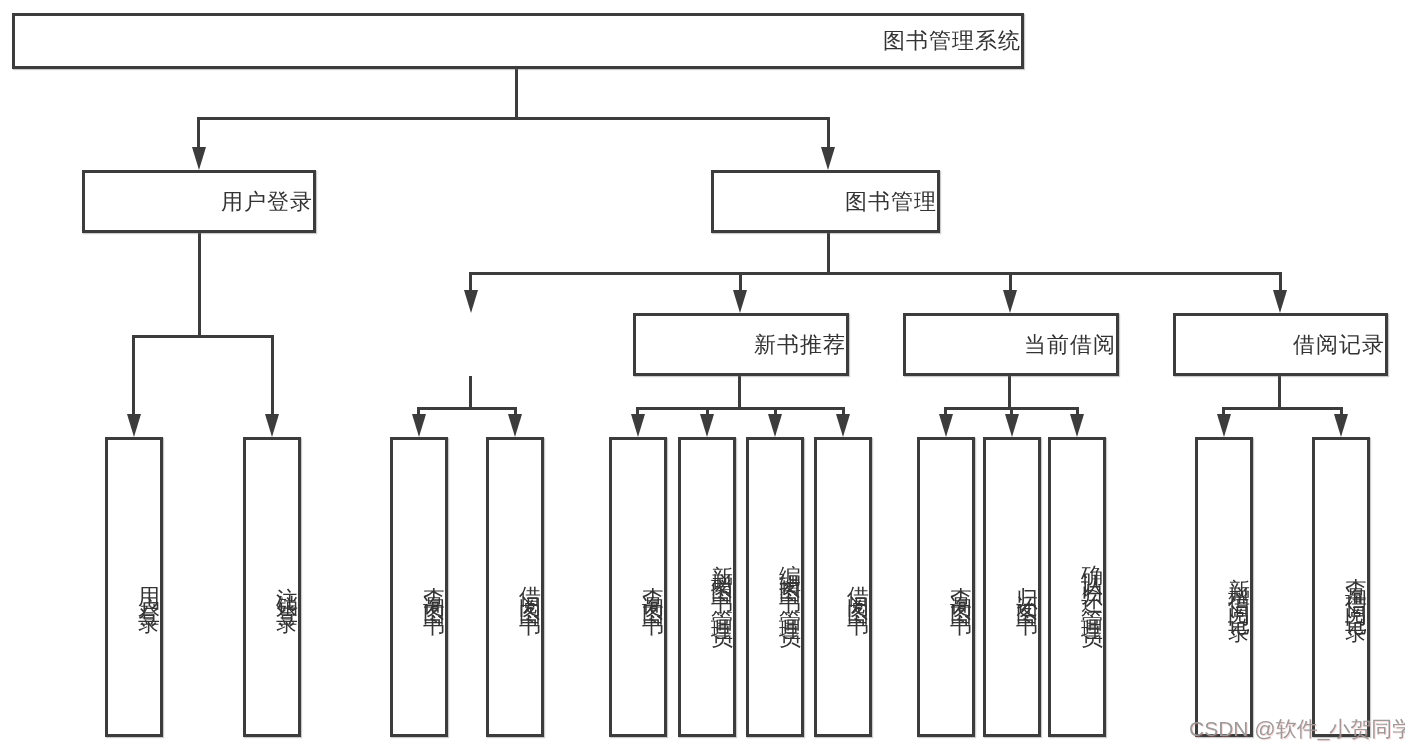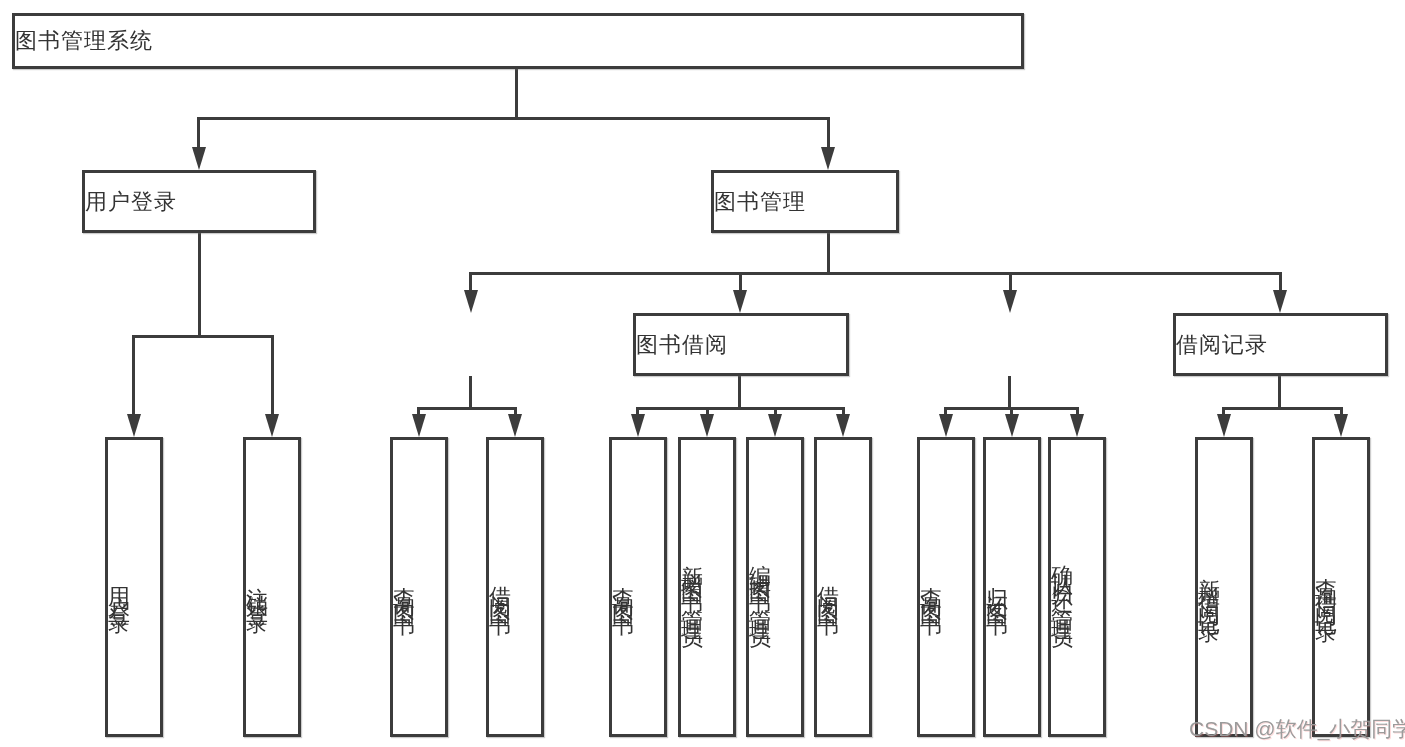--- a/index.html
+++ b/index.html
@@ -8,21 +8,21 @@
     width:1405px;height:747px;
     background:#ffffff;
     font-family:"Liberation Sans","DejaVu Sans",sans-serif;
     overflow:hidden;
   }
   .box{
     position:absolute;
     box-sizing:border-box;
     background:#ffffff;
     border:3px solid #3c3c3c;
-    display:flex;align-items:center;justify-content:flex-start;
+    display:flex;align-items:center;justify-content:flex-end;
     color:#333333;
     font-size:22px;
     box-shadow:1px 1px 1px rgba(110,110,110,0.35);
     z-index:2;
   }
   .hlabel{white-space:nowrap;letter-spacing:1px;}
   .vbox{width:58px;height:300px;}
   .vlabel{
     writing-mode:vertical-rl;
     text-orientation:mixed;
@@ -61,21 +61,21 @@
   <div class="line" style="left:515px;top:69px;width:3px;height:48px;"></div>
   <div class="line" style="left:197px;top:117px;width:633px;height:3px;"></div>
   <div class="line" style="left:197px;top:117px;width:3px;height:34px;"></div>
   <div class="arrow" style="left:192px;top:147px;"></div>
   <div class="line" style="left:827px;top:117px;width:3px;height:34px;"></div>
   <div class="arrow" style="left:821px;top:147px;"></div>
 
   <div class="box" style="left:82px;top:170px;width:234px;height:63px;">
     <span class="hlabel">用户登录</span>
   </div>
-  <div class="box" style="left:711px;top:170px;width:188px;height:63px;">
+  <div class="box" style="left:711px;top:170px;width:229px;height:63px;">
     <span class="hlabel">图书管理</span>
   </div>
 
   <div class="line" style="left:198px;top:233px;width:3px;height:102px;"></div>
   <div class="line" style="left:132px;top:335px;width:142px;height:3px;"></div>
   <div class="line" style="left:132px;top:335px;width:3px;height:82px;"></div>
   <div class="arrow" style="left:127px;top:414px;"></div>
   <div class="line" style="left:271px;top:335px;width:3px;height:82px;"></div>
   <div class="arrow" style="left:265px;top:414px;"></div>
 
@@ -84,21 +84,24 @@
   <div class="line" style="left:469px;top:272px;width:3px;height:20px;"></div>
   <div class="arrow" style="left:464px;top:290px;"></div>
   <div class="line" style="left:739px;top:272px;width:3px;height:20px;"></div>
   <div class="arrow" style="left:733px;top:290px;"></div>
   <div class="line" style="left:1009px;top:272px;width:3px;height:20px;"></div>
   <div class="arrow" style="left:1003px;top:290px;"></div>
   <div class="line" style="left:1279px;top:272px;width:3px;height:20px;"></div>
   <div class="arrow" style="left:1273px;top:290px;"></div>
 
   <div class="box" style="left:633px;top:313px;width:216px;height:63px;">
-    <span class="hlabel">图书借阅</span>
+    <span class="hlabel">新书推荐</span>
+  </div>
+  <div class="box" style="left:903px;top:313px;width:216px;height:63px;">
+    <span class="hlabel">当前借阅</span>
   </div>
   <div class="box" style="left:1173px;top:313px;width:215px;height:63px;">
     <span class="hlabel">借阅记录</span>
   </div>
 
   <div class="line" style="left:469px;top:376px;width:3px;height:31px;"></div>
   <div class="line" style="left:417px;top:407px;width:100px;height:3px;"></div>
   <div class="line" style="left:417px;top:407px;width:3px;height:10px;"></div>
   <div class="arrow" style="left:412px;top:414px;"></div>
   <div class="line" style="left:514px;top:407px;width:3px;height:10px;"></div>

